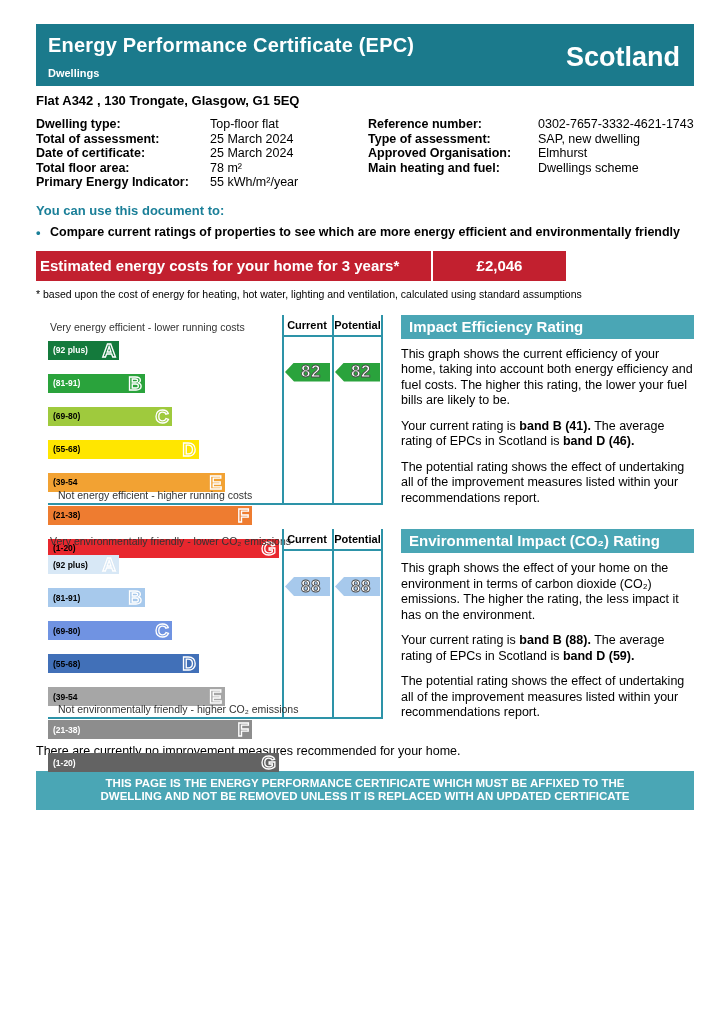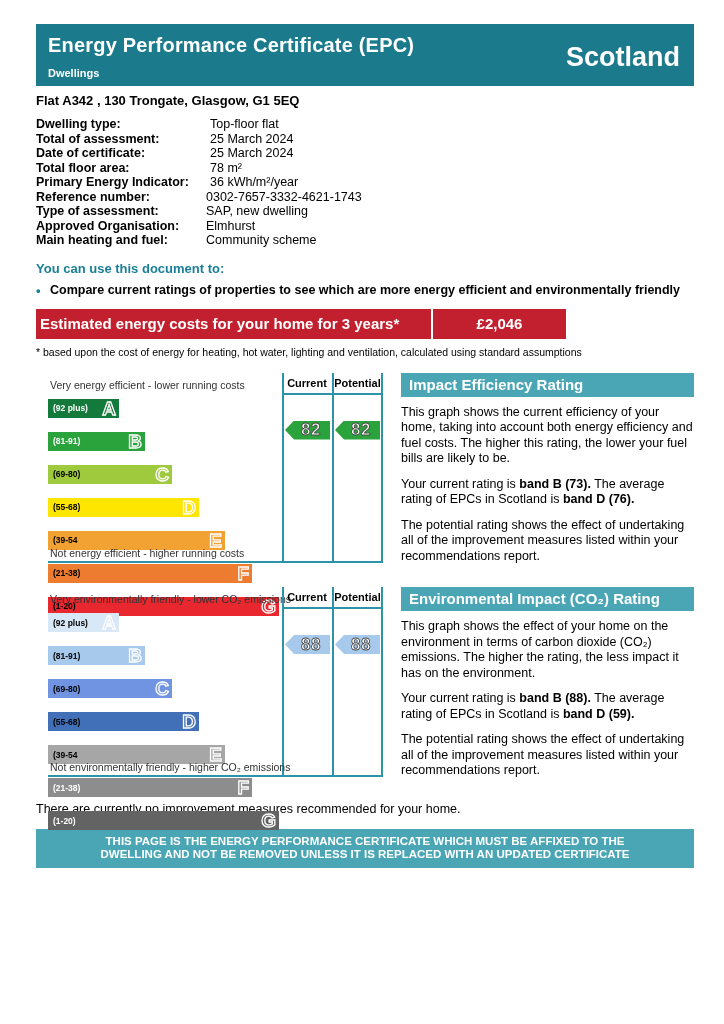--- a/index.html
+++ b/index.html
@@ -9,21 +9,21 @@
 
   
   .banner { background:var(--header-banner); color:#fff; height:62px; display:flex; justify-content:space-between; align-items:stretch; padding:7px 14px 5px 12px; }
   .banner-title { font-size:20px; font-weight:bold; letter-spacing:.2px; margin-top:3px; }
   .banner-sub { font-size:11px; font-weight:bold; margin-top:10px; }
   .banner-region { font-size:27px; font-weight:bold; align-self:center; margin-top:2px; }
 
   .address { font-size:13px; font-weight:bold; margin:7px 0 9px 0; }
 
   
-  .details { display:flex; margin-bottom:13px;flex-direction:column; }
+  .details { display:flex; margin-bottom:13px; }
   .details-col { width:332px; }
   .details-col.right { width:326px; }
   .detail-row { display:flex; font-size:12.5px; line-height:14.5px; }
   .dl { font-weight:bold; width:174px; flex:none; }
   .details-col.right .dl { width:170px; }
 
   .use-heading { color:var(--accent-text); font-size:13px; font-weight:bold; margin:6px 0 7px 0; }
   .bullet-row { display:flex; font-size:12.5px; font-weight:bold; margin-bottom:11px; }
   .bullet-glyph { color:var(--accent-text); width:14px; flex:none; font-size:13px; }
 
@@ -31,21 +31,21 @@
   .cost-banner { width:530px; height:30px; background:var(--cost-banner); color:#fff; display:flex; font-weight:bold; font-size:15px; margin-bottom:7px; }
   .cost-label { flex:1; display:flex; align-items:center; padding-left:4px; }
   .cost-divider { width:2px; background:#fff; flex:none; }
   .cost-value { width:133px; flex:none; display:flex; align-items:center; justify-content:center; }
   .footnote { font-size:10.5px; margin-bottom:15px; }
 
   
   .rating-row { display:flex; margin-bottom:13px;padding-left:12px; }
   .chart { position:relative; width:335px; height:190px; border-bottom:2px solid var(--chart-border); flex:none; }
   .chart-top-label { position:absolute; left:2px; top:6px; font-size:10.5px; color:#333; }
-  .chart-bottom-label { position:absolute; left:2px; bottom:2px; font-size:10.5px; color:#333; }
+  .chart-bottom-label { position:absolute; left:10px; bottom:2px; font-size:10.5px; color:#333; }
   .col-line { position:absolute; top:0; bottom:0; width:2px; background:var(--chart-border); }
   .col-line.l1 { left:234px; } .col-line.l2 { left:284px; } .col-line.l3 { left:333px; }
   .col-underline { position:absolute; left:234px; right:0; top:20px; height:2px; background:var(--chart-border); }
   .col-header { position:absolute; top:4px; font-size:11px; font-weight:bold; text-align:center; }
   .col-header.cur { left:234px; width:50px; }
   .col-header.pot { left:284px; width:51px; }
   .bands { position:absolute; left:0; top:26px; display:flex; flex-direction:column; gap:14px; }
   .band { height:19px; display:flex; align-items:center; justify-content:space-between; padding:0 3px 0 5px; }
   .band-range { font-size:8.5px; font-weight:bold; }
   .band-letter { font-size:19px; line-height:19px; font-weight:bold; -webkit-text-stroke:1.3px #fff; text-shadow:0 0 1px rgba(0,0,0,.45); }
@@ -90,39 +90,39 @@
       <div class="detail-row">
           <span class="dl">Date of certificate:</span>
           <span class="dv">25 March 2024</span>
         </div>
       <div class="detail-row">
           <span class="dl">Total floor area:</span>
           <span class="dv">78 m²</span>
         </div>
       <div class="detail-row">
           <span class="dl">Primary Energy Indicator:</span>
-          <span class="dv">36 kWh/m²/year</span>
+          <span class="dv">55 kWh/m²/year</span>
         </div>
     </div>
     <div class="details-col right">
       <div class="detail-row">
           <span class="dl">Reference number:</span>
           <span class="dv">0302-7657-3332-4621-1743</span>
         </div>
       <div class="detail-row">
           <span class="dl">Type of assessment:</span>
           <span class="dv">SAP, new dwelling</span>
         </div>
       <div class="detail-row">
           <span class="dl">Approved Organisation:</span>
           <span class="dv">Elmhurst</span>
         </div>
       <div class="detail-row">
           <span class="dl">Main heating and fuel:</span>
-          <span class="dv">Community scheme</span>
+          <span class="dv">Dwellings scheme</span>
         </div>
     </div>
   </div>
 
   <div class="use-heading">You can use this document to:</div>
   <div class="bullet-row">
     <span class="bullet-glyph">•</span>
     <span>Compare current ratings of properties to see which are more energy efficient and environmentally friendly</span>
   </div>
 
@@ -176,21 +176,21 @@
           <span>82</span>
         </div>
       <div class="arrow pot-a" style="background: rgb(42, 163, 60); top: 48px;">
           <span>82</span>
         </div>
       <div class="chart-bottom-label">Not energy efficient - higher running costs</div>
     </div>
     <div class="panel">
       <div class="panel-header">Impact Efficiency Rating</div>
       <p>This graph shows the current efficiency of your home, taking into account both energy efficiency and fuel costs. The higher this rating, the lower your fuel bills are likely to be.</p>
-      <p><span>Your current rating is </span><b>band B (73).</b><span> The average rating of EPCs in Scotland is </span><b>band D (76).</b></p>
+      <p><span>Your current rating is </span><b>band B (41).</b><span> The average rating of EPCs in Scotland is </span><b>band D (46).</b></p>
       <p>The potential rating shows the effect of undertaking all of the improvement measures listed within your recommendations report.</p>
     </div>
   </div>
 
   <div class="rating-row">
     <div class="chart">
       <div class="chart-top-label">Very environmentally friendly - lower CO₂ emissions</div>
       <div class="col-line l1"></div>
       <div class="col-line l2"></div>
       <div class="col-line l3"></div>

